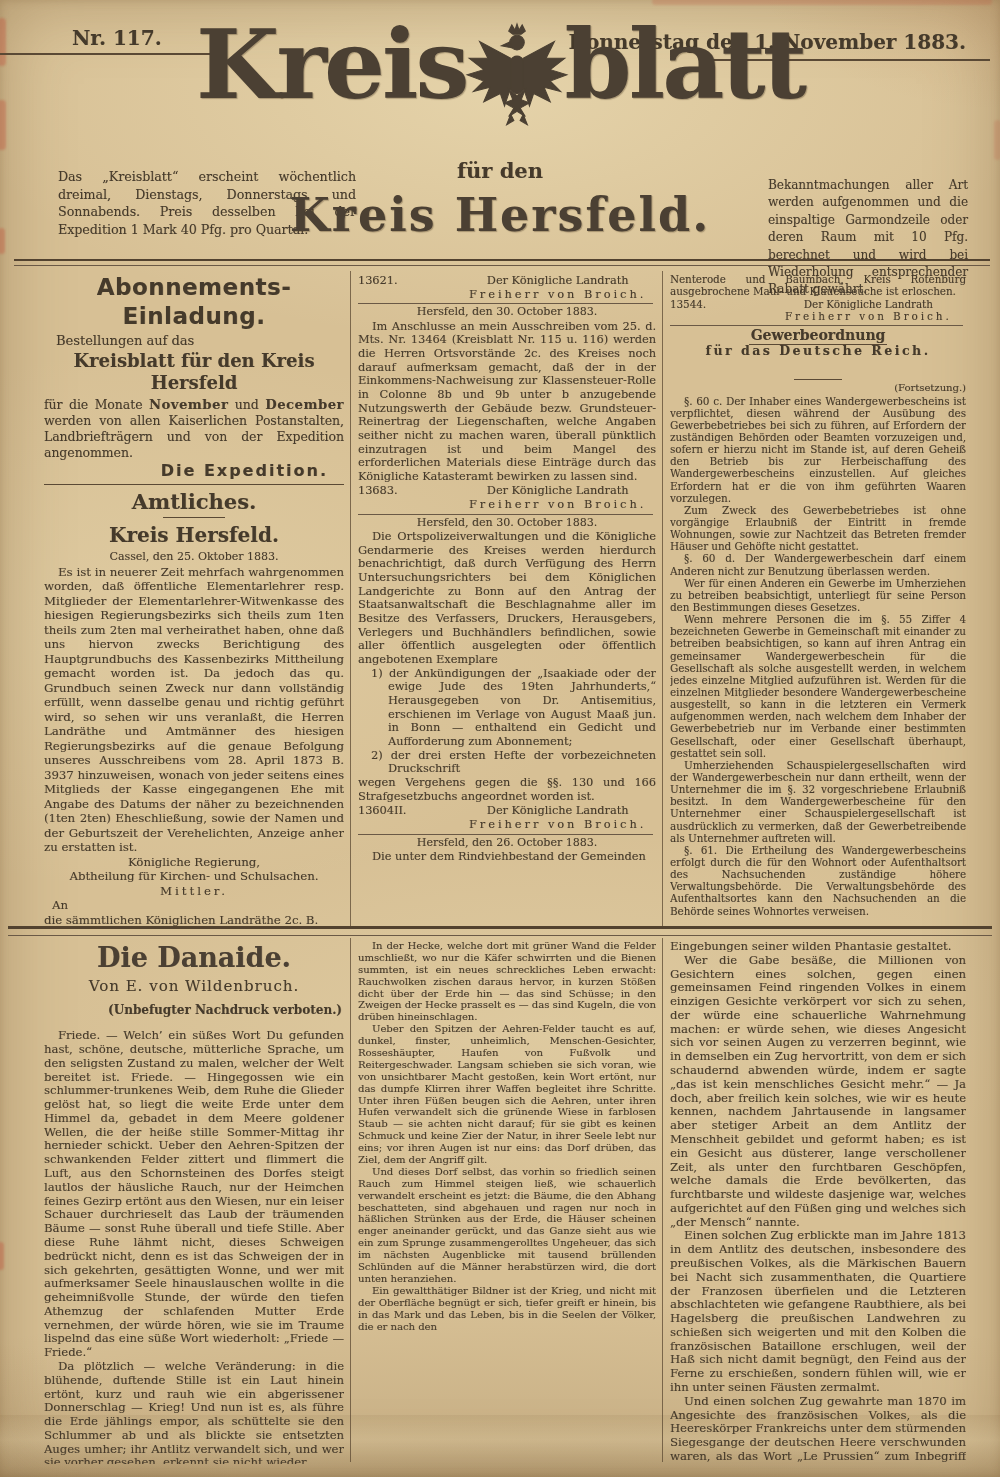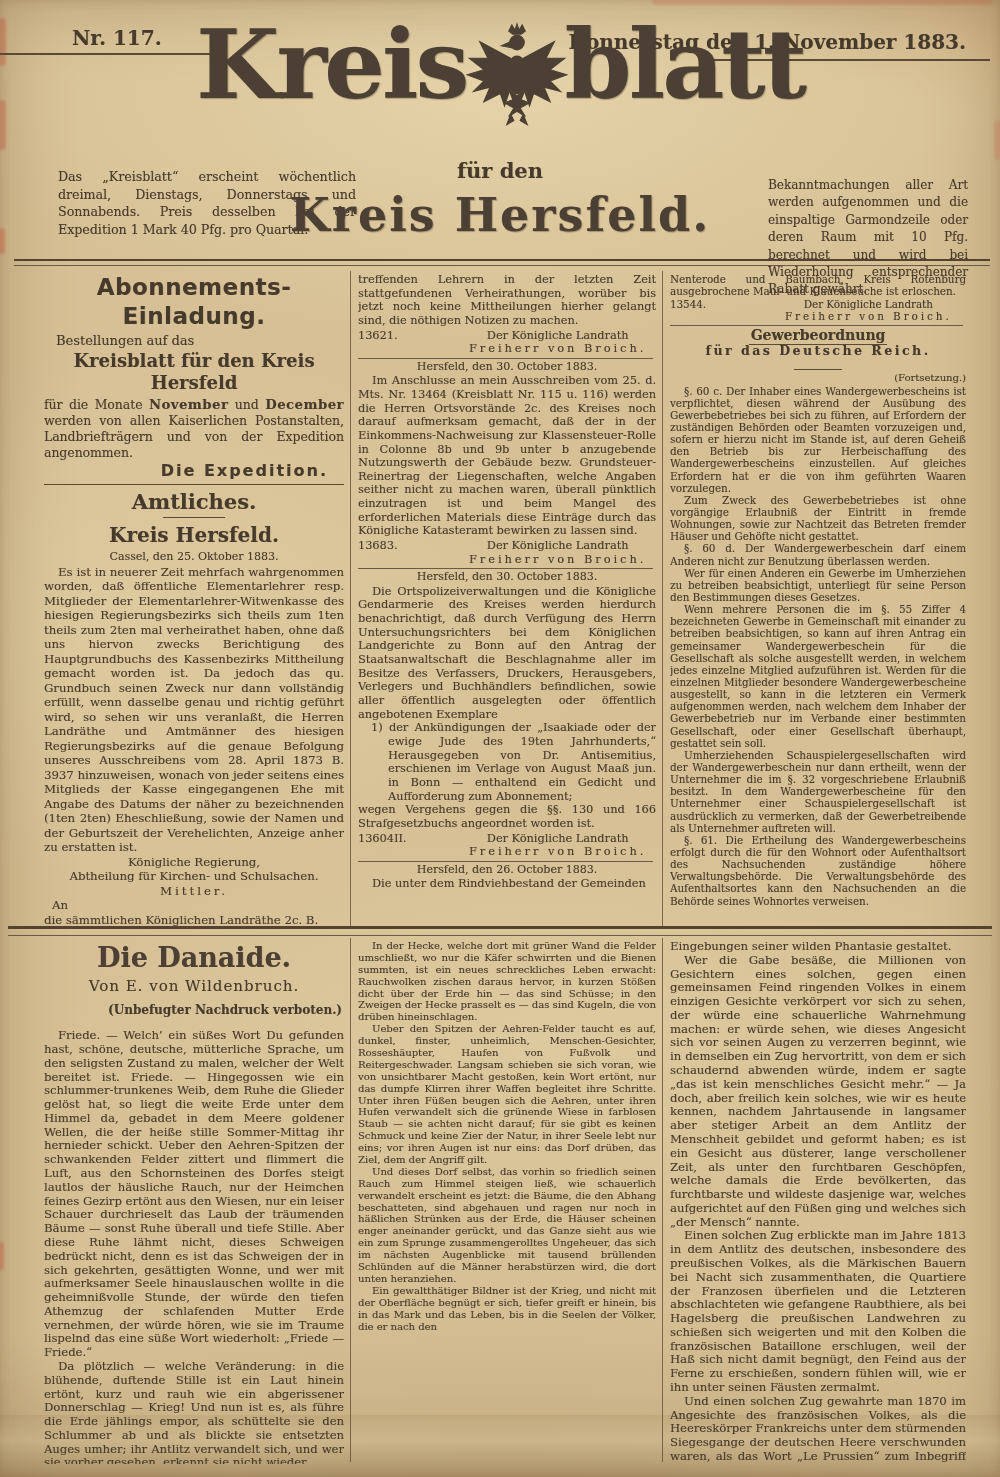--- a/index.html
+++ b/index.html
@@ -59,21 +59,21 @@
   .dateline{font-size:11px;text-align:center;margin:1px 0 1px !important;}
   .sigline{text-align:center;}
   .spaced{letter-spacing:3px;}
   .sigrow{position:relative;margin:1px 0;}
   .sigrow .num{position:absolute;left:0;top:0;}
   .sigrow .sigblk{margin-left:34%;text-align:center;}
   .predate-rule{border-top:1px solid #6a5946;margin:2px 0 1px;width:99%;}
   .list-item{padding-left:30px;text-indent:-17px;text-align:justify;margin:0;}
   .h-gew{font-size:14px;font-weight:bold;text-align:center;margin:1px 0 0;}
   .h-gew span{border-bottom:1.5px solid #5a4935;padding:0 2px 1px;}
-  .h-gew-sub{font-size:12.5px;font-weight:bold;letter-spacing:2.5px;text-align:center;margin:1px 0 10px;}
+  .h-gew-sub{font-size:12.5px;font-weight:bold;letter-spacing:2.5px;text-align:center;margin:1px 0 20px;}
   .forts{font-size:10px;text-align:right;margin:2px 0 1px !important;}
   .h-danaide{font-size:27px;font-weight:bold;text-align:center;margin:2px 0 4px;color:#4b4033;}
   .byline{font-size:15px;text-align:center;letter-spacing:1px;margin:0 0 7px !important;}
   .reprint{font-size:12px;font-weight:bold;text-align:right;padding-right:2px;margin:0 0 12px !important;}
   
   .edge-mark{position:absolute;background:rgba(195,85,60,0.38);filter:blur(1.2px);border-radius:4px;}
   #em1{left:-2px;top:18px;width:8px;height:48px;}
   #em2{left:-3px;top:100px;width:9px;height:50px;}
   #em3{left:-2px;top:228px;width:7px;height:26px;}
   #em4{left:652px;top:-2px;width:340px;height:7px;opacity:0.6;}
@@ -144,21 +144,20 @@
     <p class="j ind">Es ist in neuerer Zeit mehrfach wahrgenommen worden, daß öffentliche Elementarlehrer resp. Mitglieder der Elementarlehrer-Witwenkasse des hiesigen Regierungsbezirks sich theils zum 1ten theils zum 2ten mal verheirathet haben, ohne daß uns hiervon zwecks Berichtigung des Hauptgrundbuchs des Kassenbezirks Mittheilung gemacht worden ist. Da jedoch das qu. Grundbuch seinen Zweck nur dann vollständig erfüllt, wenn dasselbe genau und richtig geführt wird, so sehen wir uns veranlaßt, die Herren Landräthe und Amtmänner des hiesigen Regierungsbezirks auf die genaue Befolgung unseres Ausschreibens vom 28. April 1873 B. 3937 hinzuweisen, wonach von jeder seitens eines Mitglieds der Kasse eingegangenen Ehe mit Angabe des Datums der näher zu bezeichnenden (1ten 2ten) Eheschließung, sowie der Namen und der Geburtszeit der Verehelichten, Anzeige anher zu erstatten ist.</p>
     <p class="sigline">Königliche Regierung,</p>
     <p class="sigline">Abtheilung für Kirchen- und Schulsachen.</p>
     <p class="sigline spaced">Mittler.</p>
     <p style="text-indent:8px;">An</p>
     <p>die sämmtlichen Königlichen Landräthe 2c. B. 12227.</p>
 
   </div>
 
   <div class="abs col ink" id="c2">
-    <p class="j">treffenden Lehrern in der letzten Zeit stattgefundenen Verheirathungen, worüber bis jetzt noch keine Mittheilungen hierher gelangt sind, die nöthigen Notizen zu machen.</p>
     <div class="sigrow">
       <span class="num">13621.</span>
       <div class="sigblk">
         <div>Der Königliche Landrath</div>
         <div class="spaced">Freiherr von Broich.</div>
       </div>
     </div>
     <div class="predate-rule"></div>
     <p class="dateline">Hersfeld, den 30. October 1883.</p>
     <p class="j ind">Im Anschlusse an mein Ausschreiben vom 25. d. Mts. Nr. 13464 (Kreisblatt Nr. 115 u. 116) werden die Herren Ortsvorstände 2c. des Kreises noch darauf aufmerksam gemacht, daß der in der Einkommens-Nachweisung zur Klassensteuer-Rolle in Colonne 8b und 9b unter b anzugebende Nutzungswerth der Gebäude bezw. Grundsteuer-Reinertrag der Liegenschaften, welche Angaben seither nicht zu machen waren, überall pünktlich einzutragen ist und beim Mangel des erforderlichen Materials diese Einträge durch das Königliche Katasteramt bewirken zu lassen sind.</p>
@@ -166,20 +165,21 @@
       <span class="num">13683.</span>
       <div class="sigblk">
         <div>Der Königliche Landrath</div>
         <div class="spaced">Freiherr von Broich.</div>
       </div>
     </div>
     <div class="predate-rule"></div>
     <p class="dateline">Hersfeld, den 30. October 1883.</p>
     <p class="j ind">Die Ortspolizeiverwaltungen und die Königliche Gendarmerie des Kreises werden hierdurch benachrichtigt, daß durch Verfügung des Herrn Untersuchungsrichters bei dem Königlichen Landgerichte zu Bonn auf den Antrag der Staatsanwaltschaft die Beschlagnahme aller im Besitze des Verfassers, Druckers, Herausgebers, Verlegers und Buchhändlers befindlichen, sowie aller öffentlich ausgelegten oder öffentlich angebotenen Exemplare</p>
     <p class="list-item">1) der Ankündigungen der „Isaakiade oder der ewige Jude des 19ten Jahrhunderts,“ Herausgegeben von Dr. Antisemitius, erschienen im Verlage von August Maaß jun. in Bonn — enthaltend ein Gedicht und Aufforderung zum Abonnement;</p>
+    <p class="list-item">2) der drei ersten Hefte der vorbezeichneten Druckschrift</p>
     <p class="j">wegen Vergehens gegen die §§. 130 und 166 Strafgesetzbuchs angeordnet worden ist.</p>
     <div class="sigrow">
       <span class="num">13604II.</span>
       <div class="sigblk">
         <div>Der Königliche Landrath</div>
         <div class="spaced">Freiherr von Broich.</div>
       </div>
     </div>
     <div class="predate-rule"></div>
     <p class="dateline">Hersfeld, den 26. October 1883.</p>

